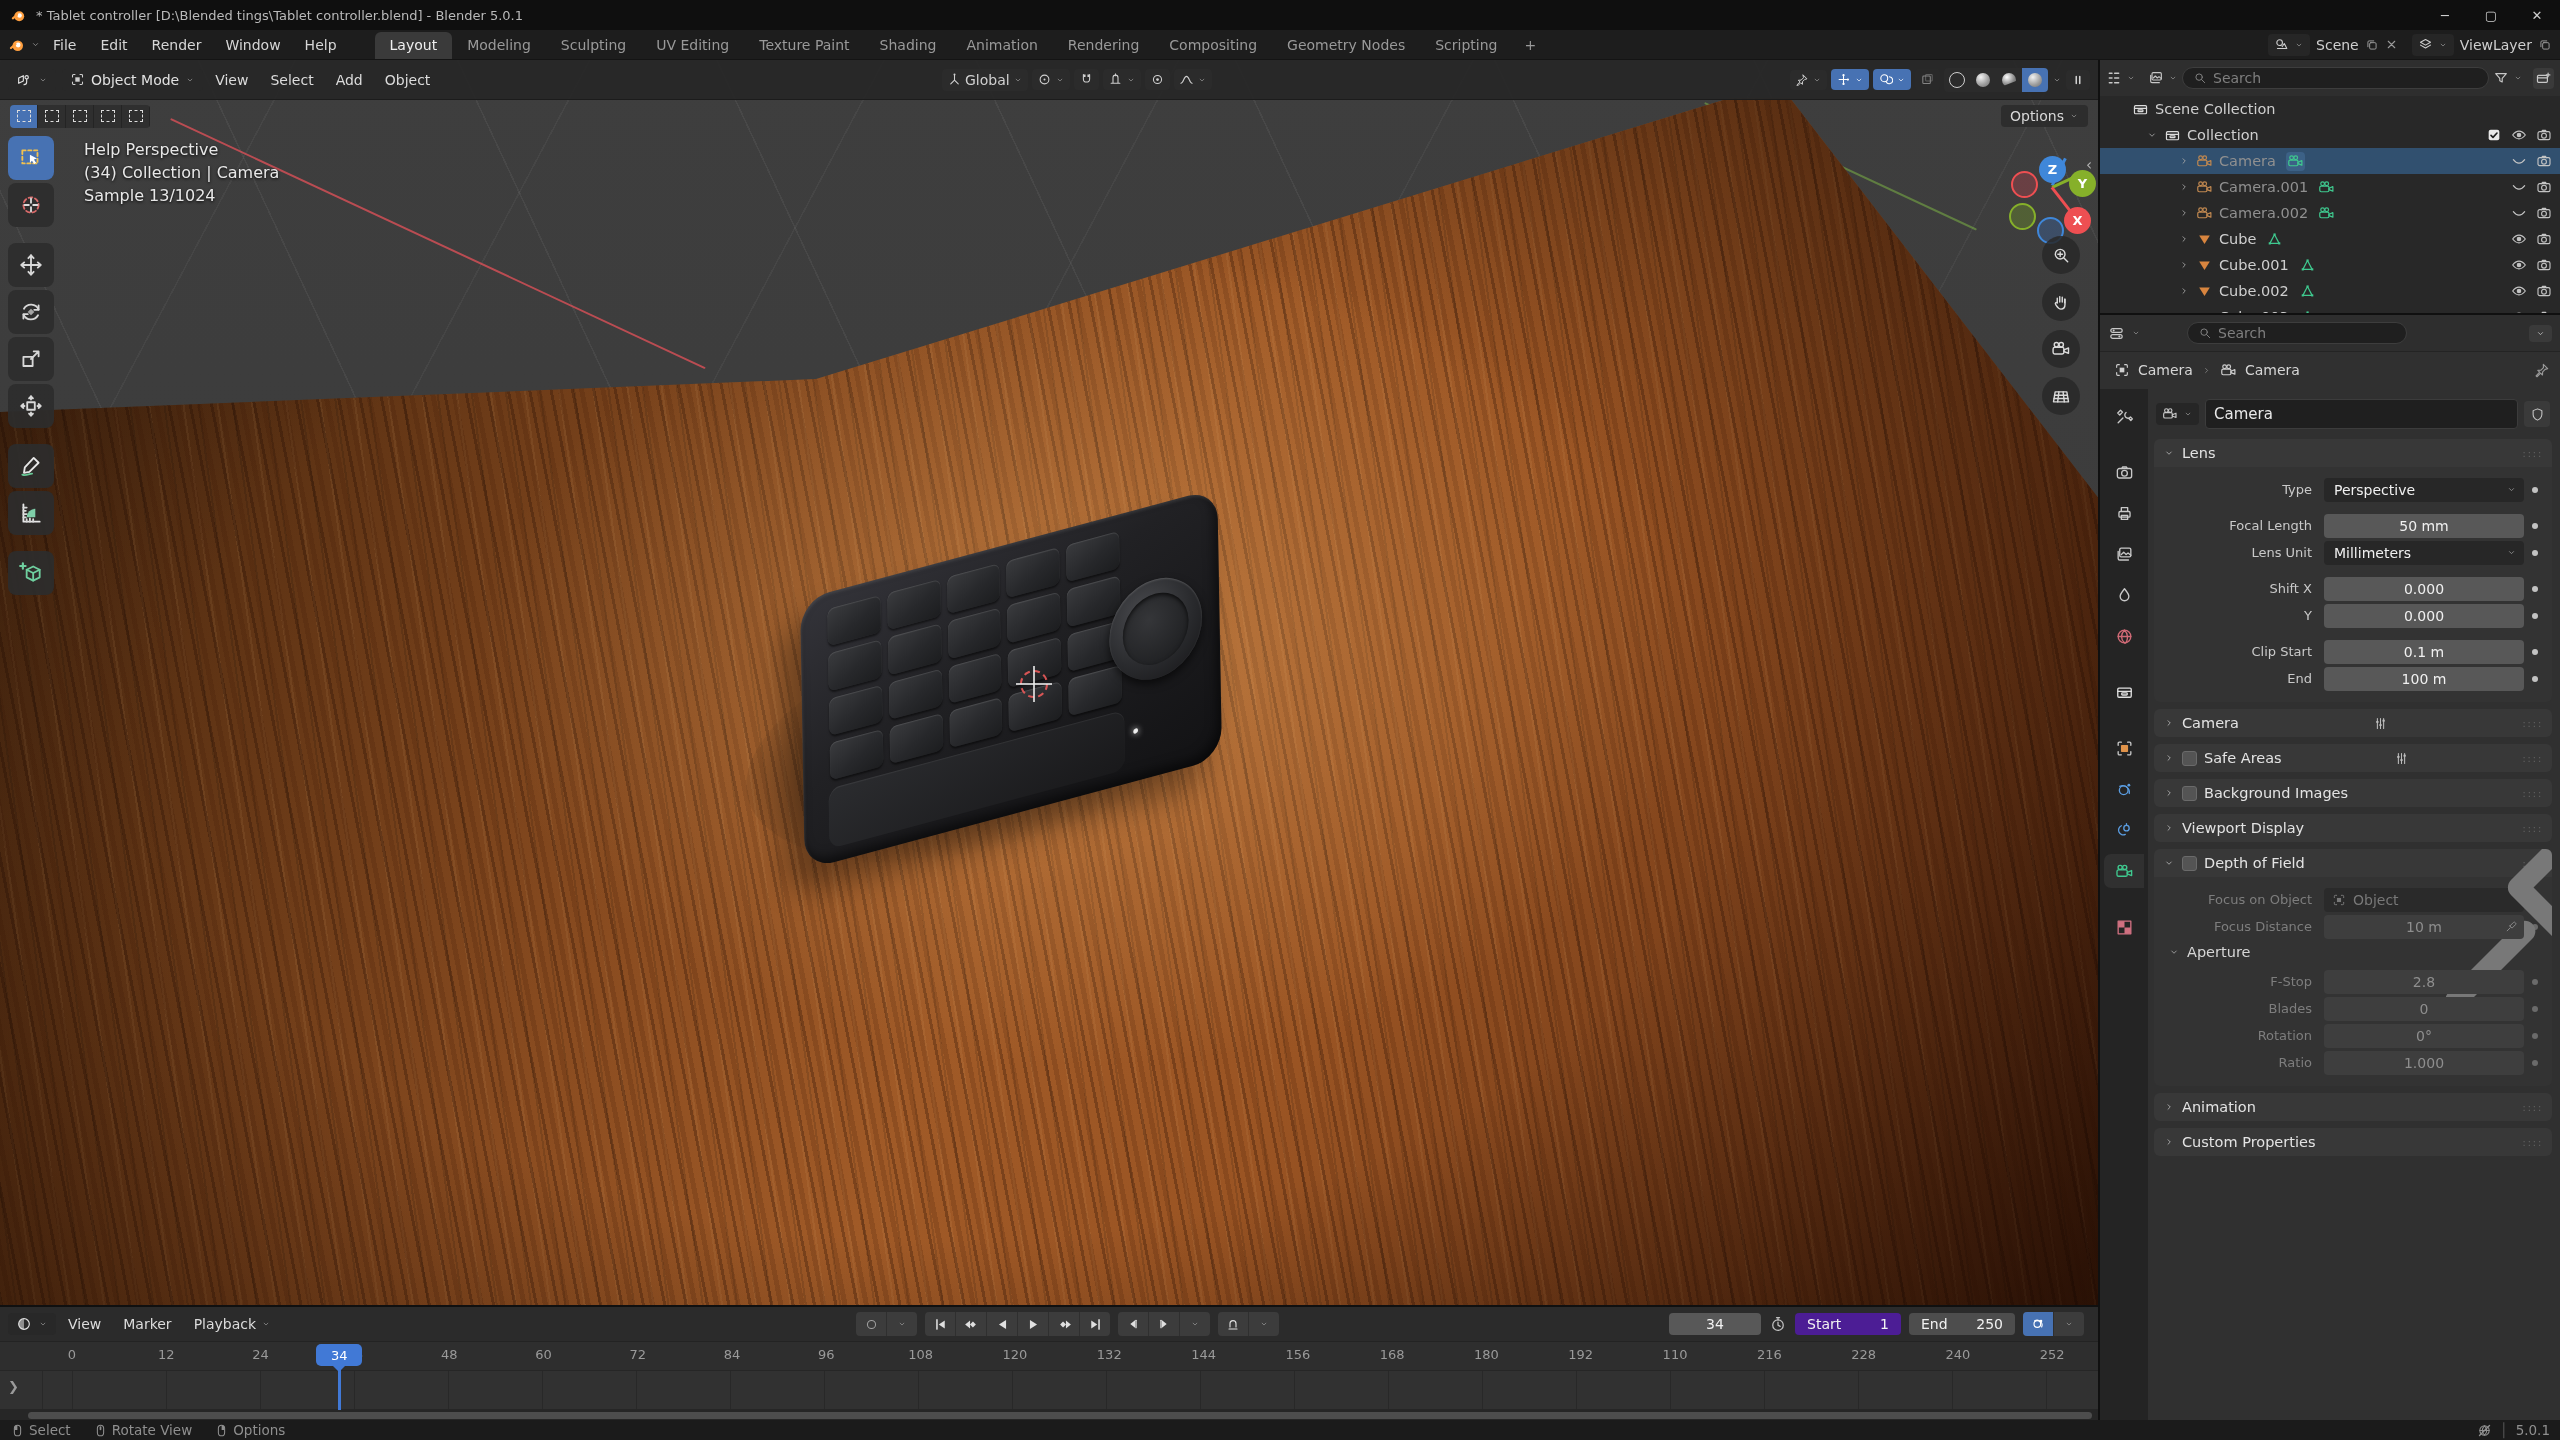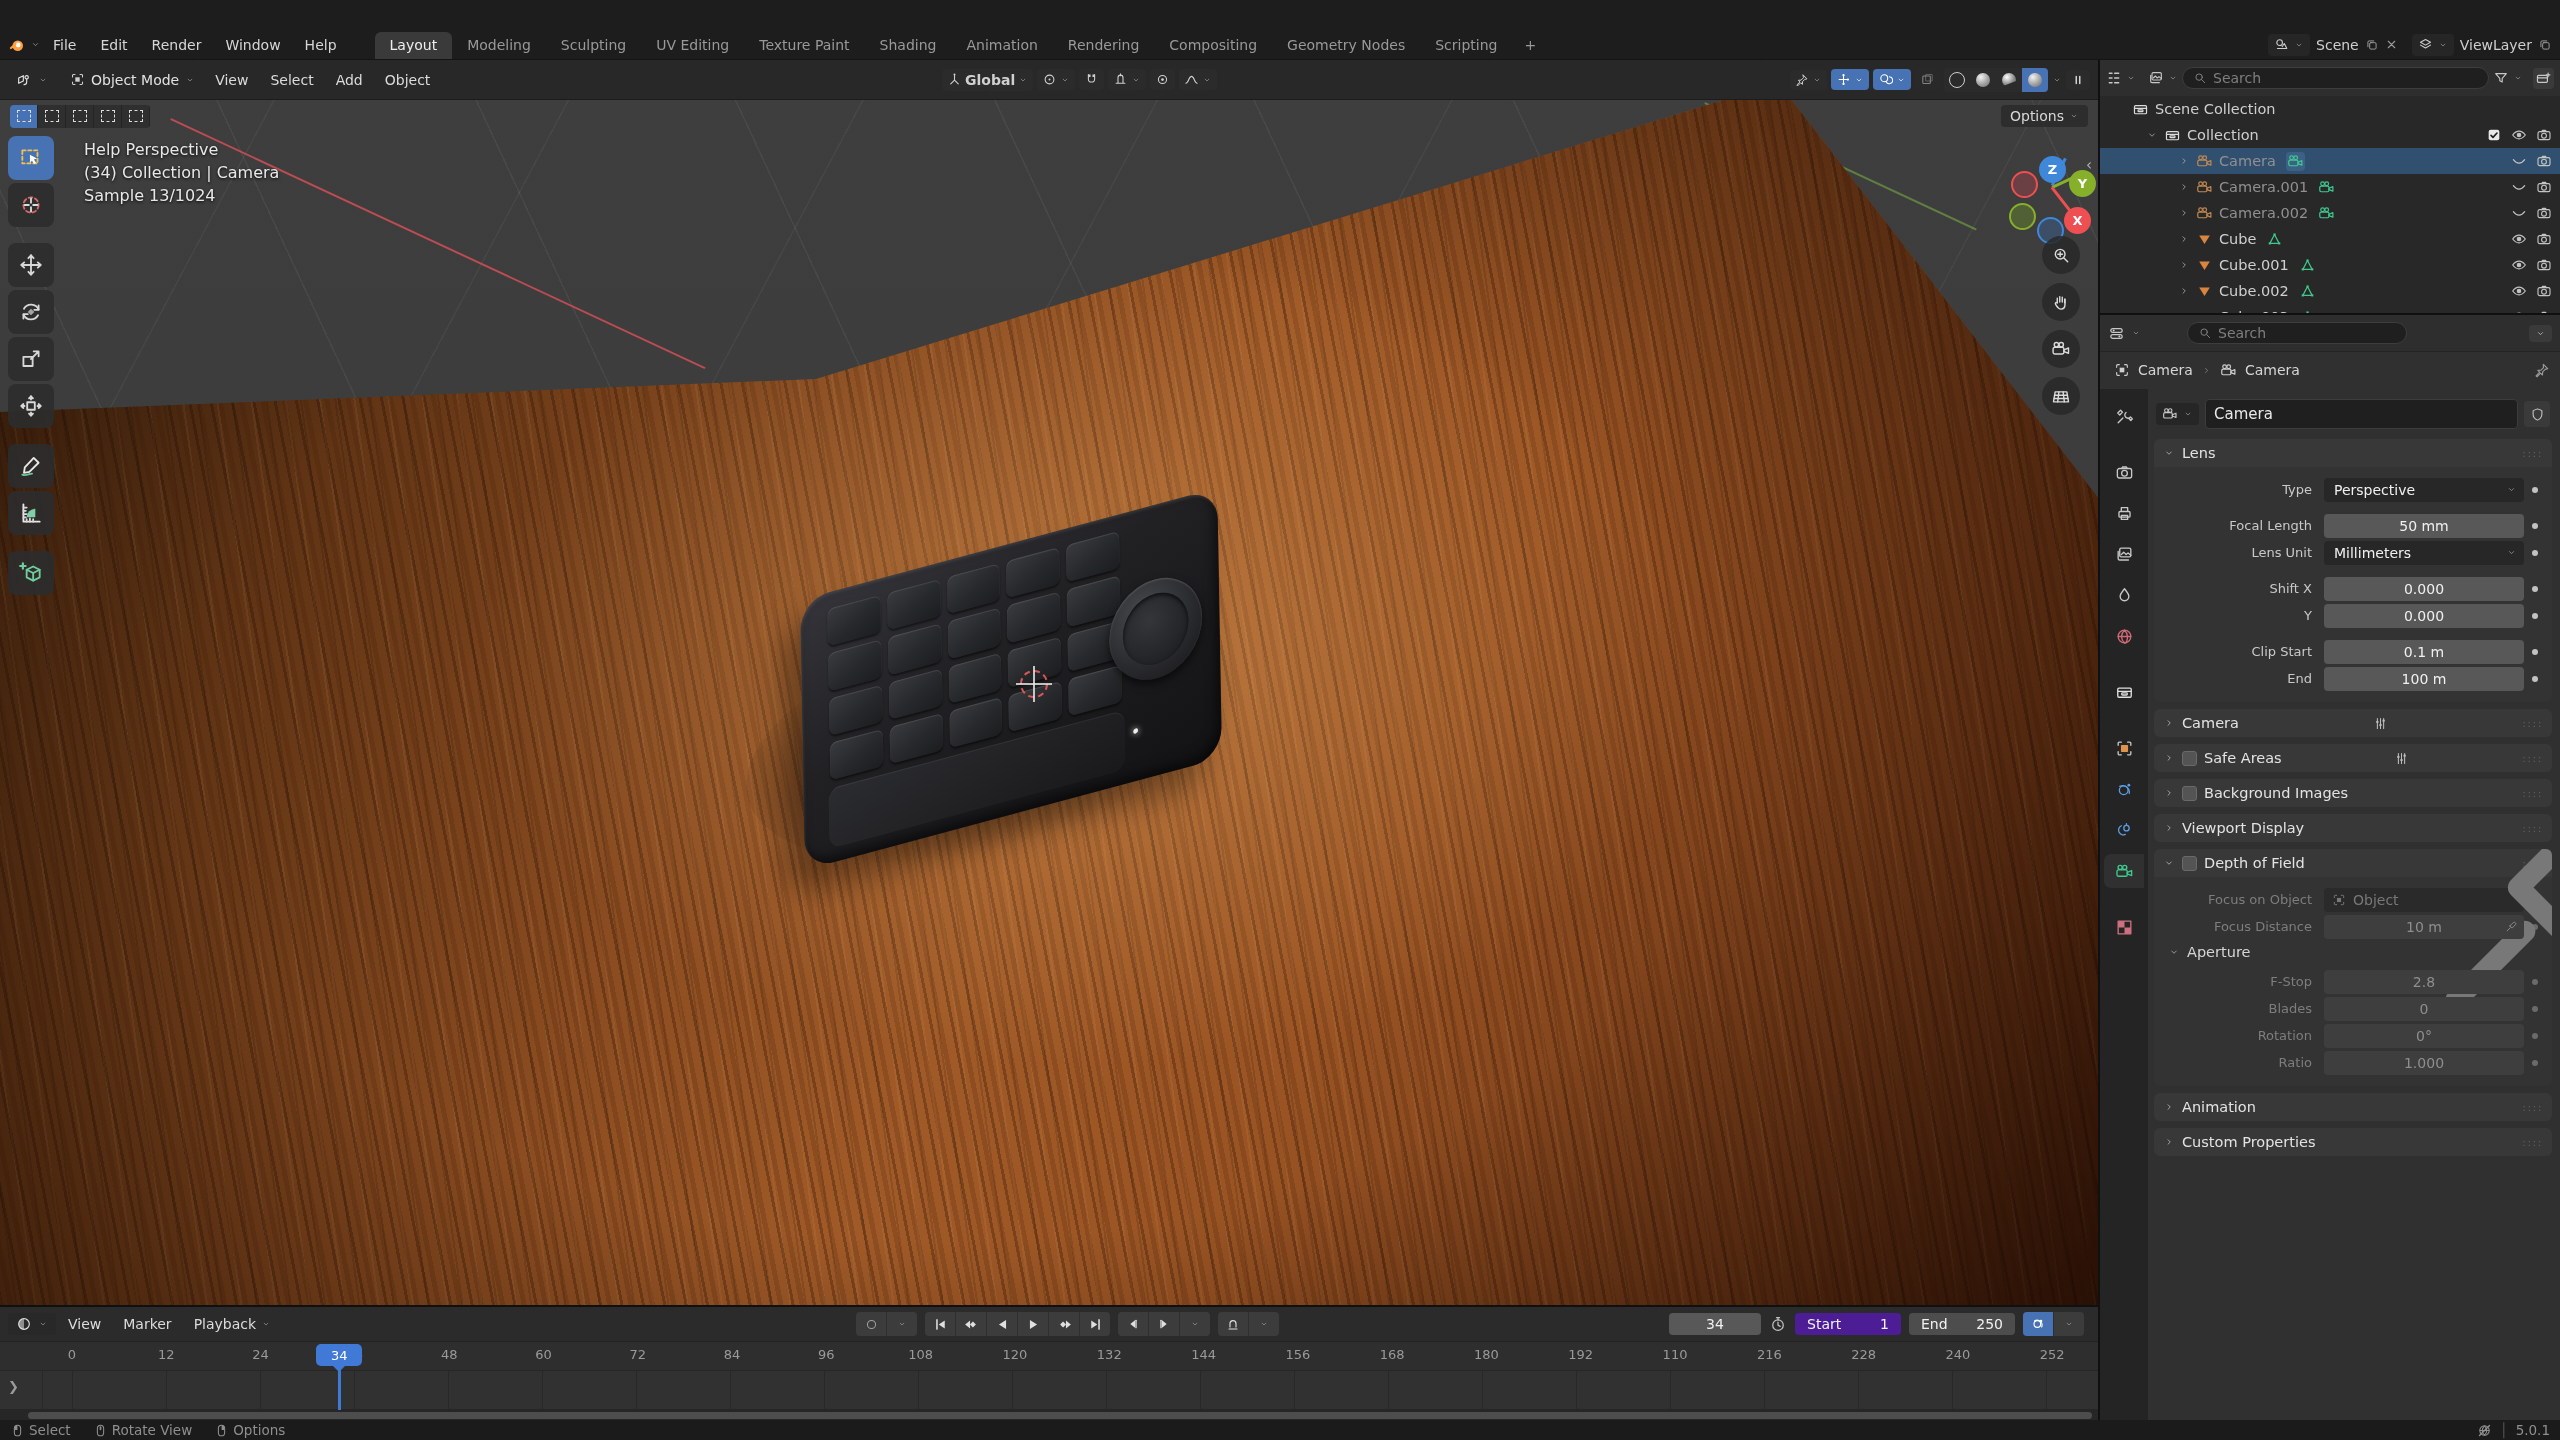--- a/index.html
+++ b/index.html
@@ -52,21 +52,21 @@
   .palm{position:absolute;left:26px;bottom:14px;width:306px;height:58px;border-radius:12px;background:linear-gradient(160deg,#2b2c2f,#19191b);box-shadow:inset 0 1px 1px rgba(255,255,255,0.07);}
   .led{position:absolute;right:86px;bottom:46px;width:5px;height:5px;border-radius:50%;background:#eee;box-shadow:0 0 6px #fff;}
   .cursor3d{position:absolute;left:1020px;top:610px;width:24px;height:24px;border-radius:50%;border:2.5px dashed rgba(226,88,88,0.95);}
   .cursor3d::before,.cursor3d::after{content:"";position:absolute;background:rgba(235,235,235,0.8);}
   .cursor3d::before{left:50%;top:-6px;width:1.5px;height:36px;margin-left:-0.75px;}
   .cursor3d::after{top:50%;left:-6px;height:1.5px;width:36px;margin-top:-0.75px;}
   .vp-header{position:absolute;left:0;top:0;width:100%;height:40px;background:rgba(40,40,40,0.96);display:flex;align-items:center;font-size:14px;border-bottom:1px solid #1c1c1c;box-sizing:border-box;}
   .vph-left{display:flex;align-items:center;gap:2px;padding-left:8px;}
   .pill{display:flex;align-items:center;gap:6px;background:#282828;border-radius:4px;padding:3px 8px;color:#e2e2e2;}
   .vp-menu{padding:4px 10px;color:#dcdcdc;}
-  .vph-mid{position:absolute;left:942px;display:flex;align-items:center;gap:4px;font-weight:bold;}
+  .vph-mid{position:absolute;left:942px;display:flex;align-items:center;gap:4px;}
   .vph-right{position:absolute;right:8px;display:flex;align-items:center;gap:4px;}
   .tgl{display:flex;align-items:center;gap:3px;background:#2b2b2b;border-radius:4px;padding:3px 5px;color:#d0d0d0;}
   .tgl.on{background:#4772b3;color:#fff;}
   .sph-group{display:flex;background:#2b2b2b;border-radius:4px;overflow:hidden;}
   .sph{width:26px;height:24px;display:flex;align-items:center;justify-content:center;}
   .sph.on{background:#4772b3;}
   .sphere{width:14px;height:14px;border-radius:50%;background:radial-gradient(circle at 35% 30%,#f2f2f2,#9a9a9a 60%,#6f6f6f);}
   .sphere.wire{background:none;border:1.5px solid #cfcfcf;}
   .tool-settings{position:absolute;left:0;top:40px;width:100%;height:32px;display:flex;align-items:center;padding:0 10px;box-sizing:border-box;}
   .selmode{display:flex;border-radius:4px;overflow:hidden;}
@@ -149,20 +149,35 @@
   .cbx{width:15px;height:15px;border-radius:3px;background:#545454;border:1px solid #6a6a6a;box-sizing:border-box;}
   
   .statusbar{position:absolute;left:0;top:1420px;width:2560px;height:20px;background:#1b1b1b;display:flex;align-items:center;font-size:13.5px;color:#8f8f8f;padding:0 10px;box-sizing:border-box;gap:22px;}
   .sb-item{display:flex;align-items:center;gap:4px;}
   .sb-right{margin-left:auto;display:flex;align-items:center;gap:8px;}
 </style>
 </head>
 <body>
 
 <div class="app">
+  <div class="titlebar">
+    <span class="logo ic">
+        <svg viewBox="0 0 24 24" xmlns="http://www.w3.org/2000/svg">
+          <circle cx="13" cy="13" r="7" fill="#ff9f3f" stroke="none"></circle>
+          <circle cx="13.5" cy="12" r="3.2" fill="#fff" stroke="none"></circle>
+          <path d="M4 16l6-5" stroke="#ff9f3f" stroke-width="3"></path>
+        </svg>
+      </span>
+    <span>* Tablet controller [D:\Blended tings\Tablet controller.blend] - Blender 5.0.1</span>
+    <div class="wincontrols">
+      <span class="winbtn">─</span>
+      <span class="winbtn">▢</span>
+      <span class="winbtn">✕</span>
+    </div>
+  </div>
 
   <div class="topbar" id="topbar">
       <span class="ic" style="width:18px;height:18px;margin:0 4px 0 8px;align-self:center;">
         <svg viewBox="0 0 24 24" xmlns="http://www.w3.org/2000/svg">
           <circle cx="13" cy="13" r="7" fill="#ff9f3f" stroke="none"></circle>
           <circle cx="13.5" cy="12" r="3.2" fill="#fff" stroke="none"></circle>
           <path d="M4 16l6-5" stroke="#ff9f3f" stroke-width="3"></path>
         </svg>
       </span>
       <span class="ic " style="width:11px;height:11px;align-self:center;color:#9a9a9a;">

